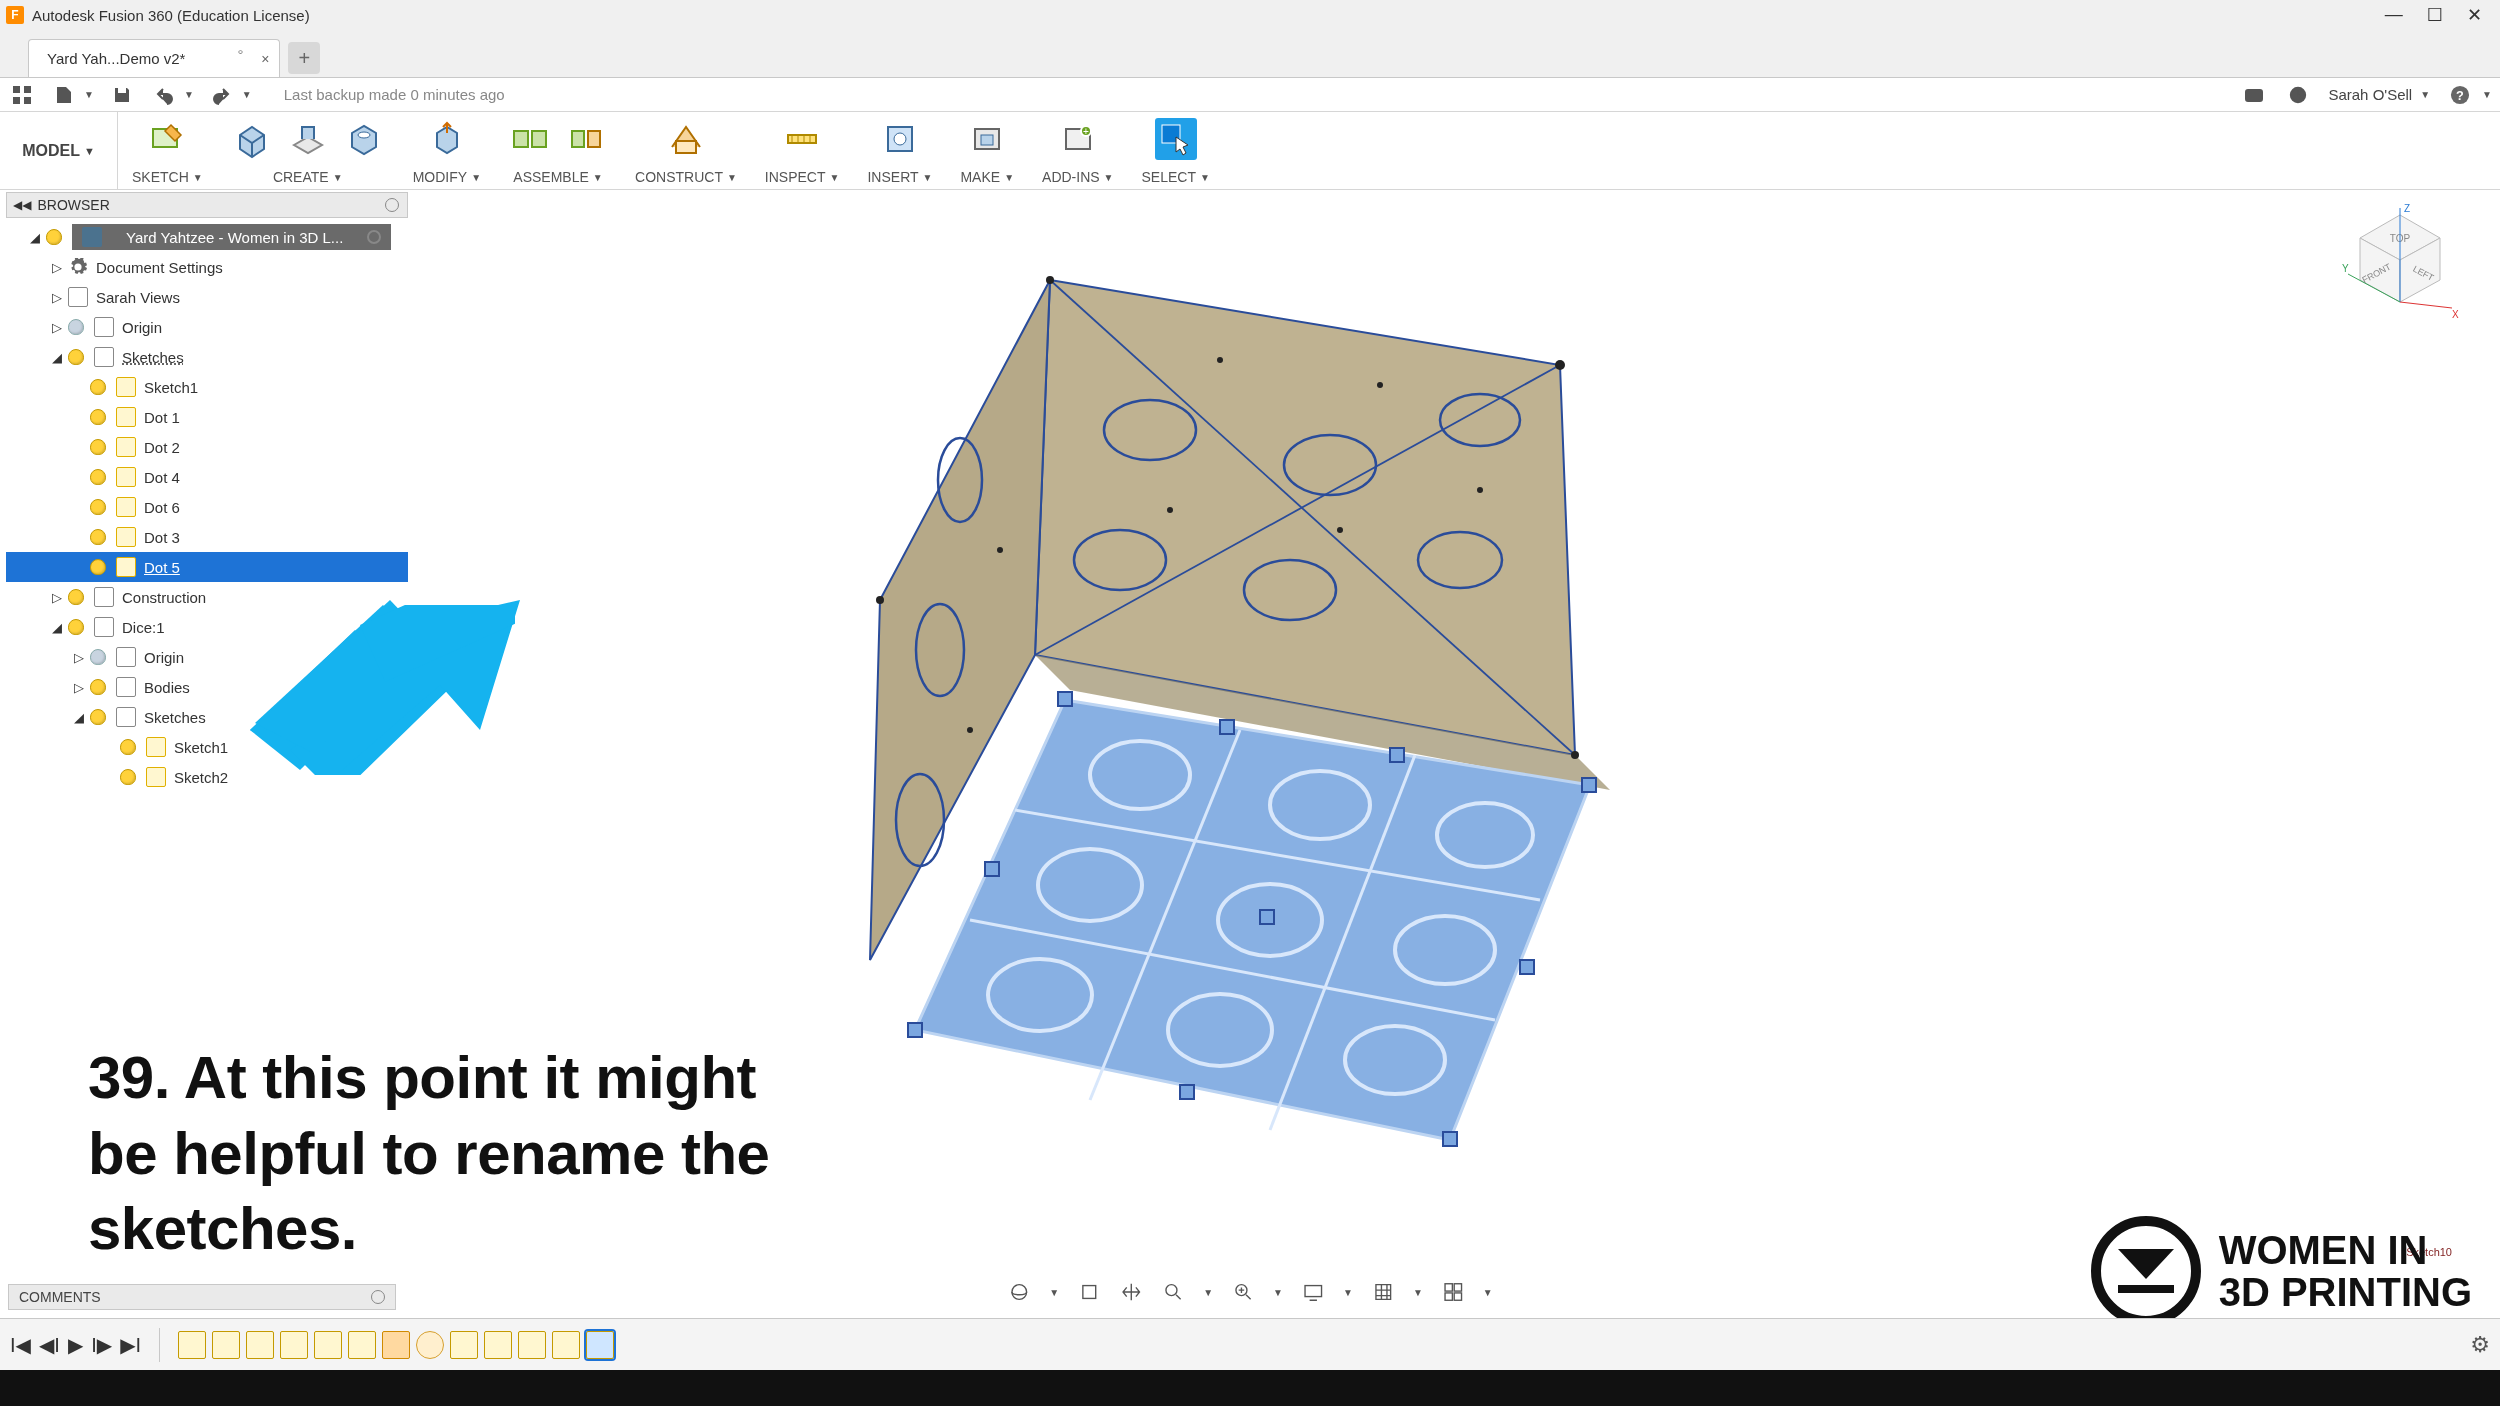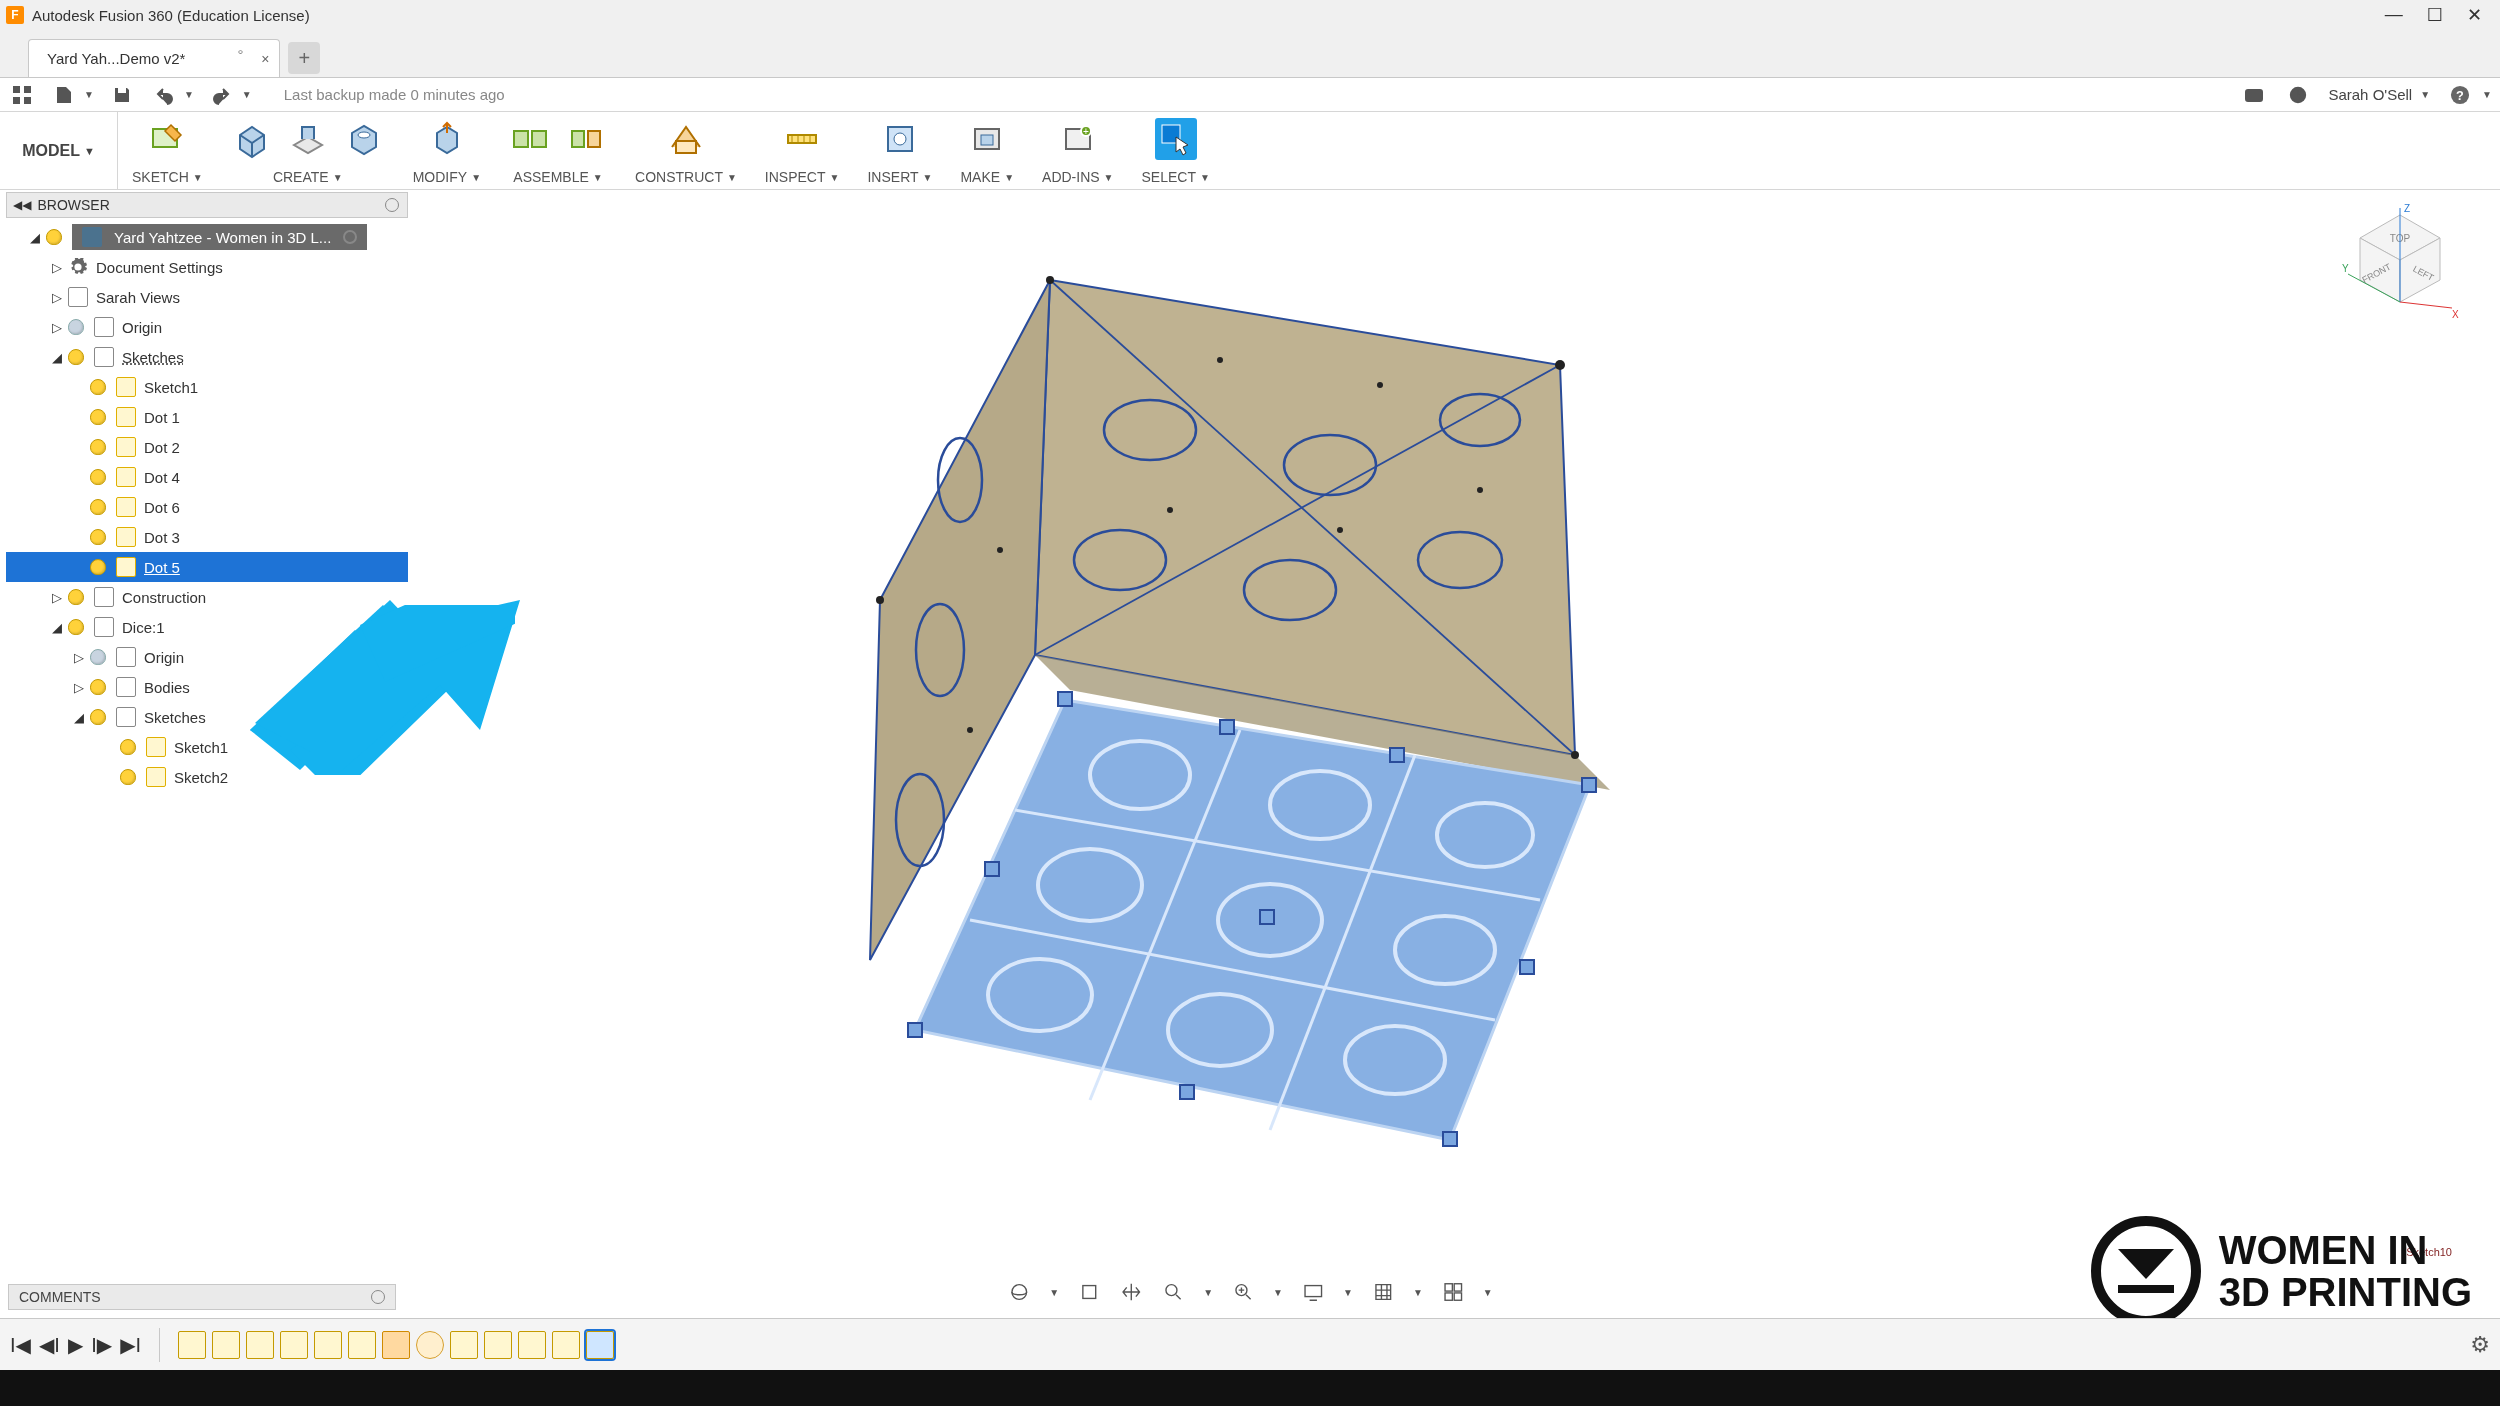--- a/index.html
+++ b/index.html
@@ -58,21 +58,21 @@
   .disclosure { width:14px; font-size:13px; color:#333; margin-right:4px; text-align:center;}
   .bulb { width:16px; height:16px; border-radius:50% 50% 45% 45%; background:#ffd23a; margin-right:10px; border:1px solid #c49a00; box-shadow: inset -1px -1px 2px rgba(0,0,0,.15);}
   .bulb.dim { background:#c8d4e0; border-color:#8aa;}
   .nicon { width:20px; height:20px; margin-right:8px; display:flex; align-items:center; justify-content:center;}
   .nicon.folder { border:1px solid #888; background:#fff; border-radius:2px;}
   .nicon.sketch { border:1px solid #e0b000; background:#fff7d0; border-radius:2px;}
   .nicon.gear svg{ width:18px; height:18px; fill:#666;}
   .nicon.comp { background:#4b728e; border-radius:2px;}
   .node.sel { background:#1e73d6; color:#fff;text-decoration:underline; }
   .node.sel .bulb{ }
-  .node.rootsel .rootstrip{ background:#6a6a6a; color:#fff; padding:2px 10px; display:flex; align-items:center; gap:4px;}
+  .node.rootsel .rootstrip{ background:#6a6a6a; color:#fff; padding:2px 10px; display:flex; align-items:center; gap:16px;}
   .rootstrip{ height:26px; }
   .node .radio{ width:14px;height:14px;border:2px solid #888;border-radius:50%;margin-left:8px;}
   .underline{ text-decoration: underline dotted; }
 
   
   .arrow-ann { position:absolute; left:250px; top:410px; width:270px; height:175px; }
   .arrow-ann svg{ width:100%; height:100%;}
 
   
   .instr { position:absolute; left:88px; top:850px; width:740px; font-size:60px; font-weight:800; color:#111; line-height:1.26; letter-spacing:-0.5px;}
@@ -517,20 +517,21 @@
         <polygon points="118,35 270,0 230,130 190,85 75,185 40,150 155,70" fill="#15b3ef"></polygon>
       </svg>
     </div>
     <div style="position:absolute; left:255px; top:415px; width:260px; height:170px;">
        <svg viewBox="0 0 260 170" width="260" height="170">
          <polygon points="0,118 128,0 170,45 58,148" fill="#15b3ef"></polygon>
          <rect x="105" y="20" width="160" height="62" fill="#15b3ef" transform="rotate(-24 105 20)"></rect>
        </svg>
     </div>
 
+    <div class="instr">39. At this point it might be helpful to rename the sketches.</div>
 
     <div class="viewcube">
       <svg viewBox="0 0 120 120">
         <g stroke="#bbb" stroke-width="1" fill="#f4f4f4">
           <polygon points="60,15 100,38 60,60 20,38"></polygon>
           <polygon points="20,38 60,60 60,102 20,80"></polygon>
           <polygon points="100,38 60,60 60,102 100,80"></polygon>
         </g>
         <text x="60" y="42" text-anchor="middle" font-size="10" fill="#888">TOP</text>
         <text x="38" y="76" text-anchor="middle" font-size="9" fill="#888" transform="rotate(-28 38 76)">FRONT</text>

